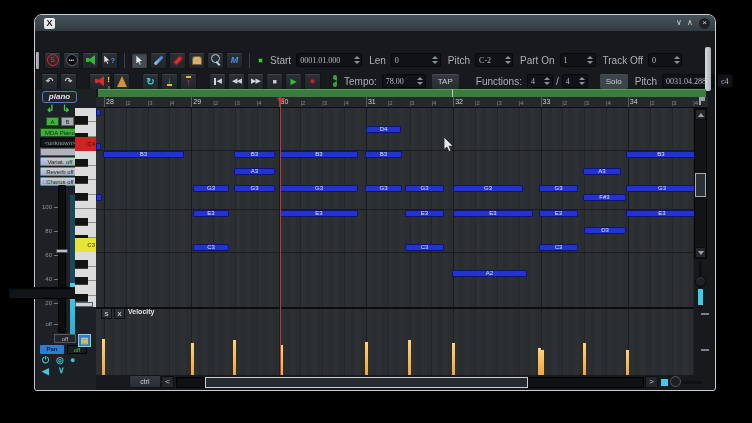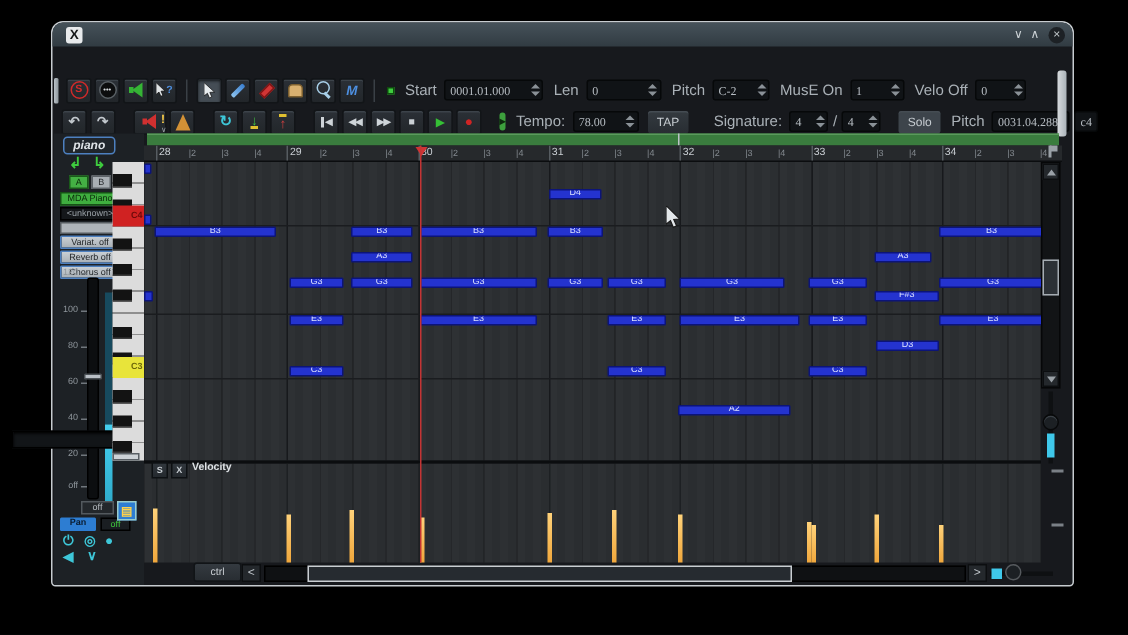--- a/index.html
+++ b/index.html
@@ -237,29 +237,29 @@
         </span>
       </span>
     <span class="lbl">Pitch</span>
     <span class="spin" style="width:38px;">
         <span class="val">C-2</span>
         <span class="arrows">
           <i class="arr-up"></i>
           <i class="arr-dn"></i>
         </span>
       </span>
-    <span class="lbl">MusE On</span>
+    <span class="lbl">Part On</span>
     <span class="spin" style="width:36px;">
         <span class="val">1</span>
         <span class="arrows">
           <i class="arr-up"></i>
           <i class="arr-dn"></i>
         </span>
       </span>
-    <span class="lbl">Velo Off</span>
+    <span class="lbl">Track Off</span>
     <span class="spin" style="width:34px;">
         <span class="val">0</span>
         <span class="arrows">
           <i class="arr-up"></i>
           <i class="arr-dn"></i>
         </span>
       </span>
   </div>
 
   <div id="toolbar2" class="toolbar">
@@ -316,21 +316,21 @@
     <span class="lbl">Tempo:</span>
     <span class="spin" style="width:44px;">
         <span class="val">78.00</span>
         <span class="arrows">
           <i class="arr-up"></i>
           <i class="arr-dn"></i>
         </span>
       </span>
     <span class="raised" style="margin-left:4px;">TAP</span>
     <span class="sep"></span>
-    <span class="lbl">Signature:</span>
+    <span class="lbl">Functions:</span>
     <span class="spin" style="width:26px;">
         <span class="val">4</span>
         <span class="arrows">
           <i class="arr-up"></i>
           <i class="arr-dn"></i>
         </span>
       </span>
     <span class="lbl" style="margin:0 1px;">/</span>
     <span class="spin" style="width:26px;">
         <span class="val">4</span>

